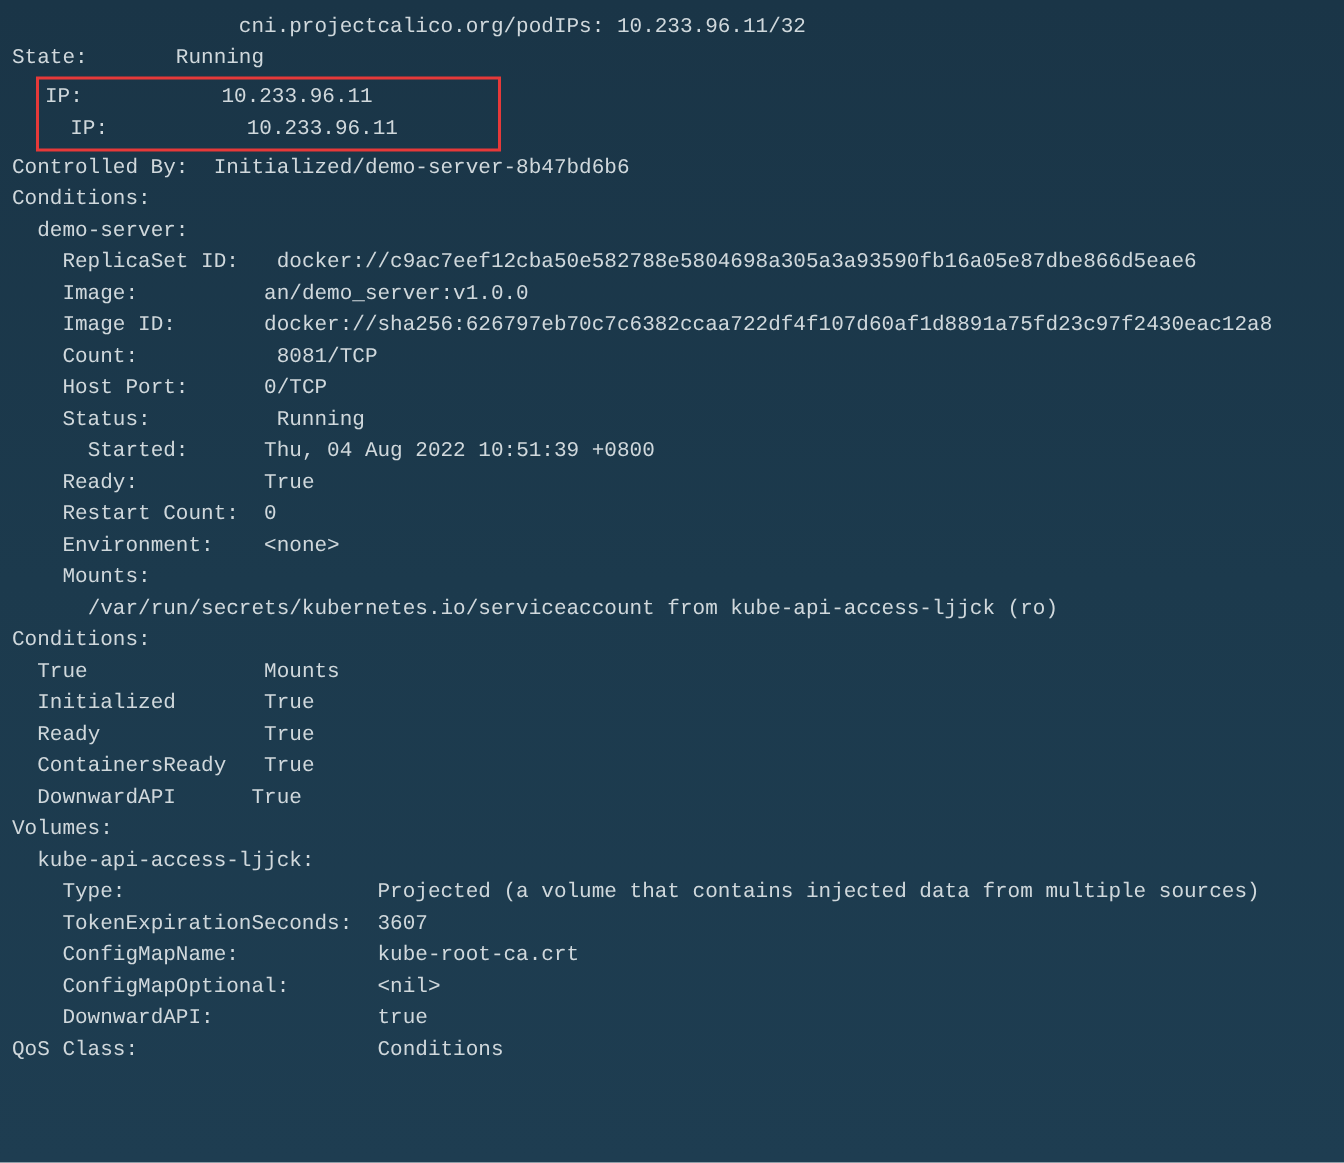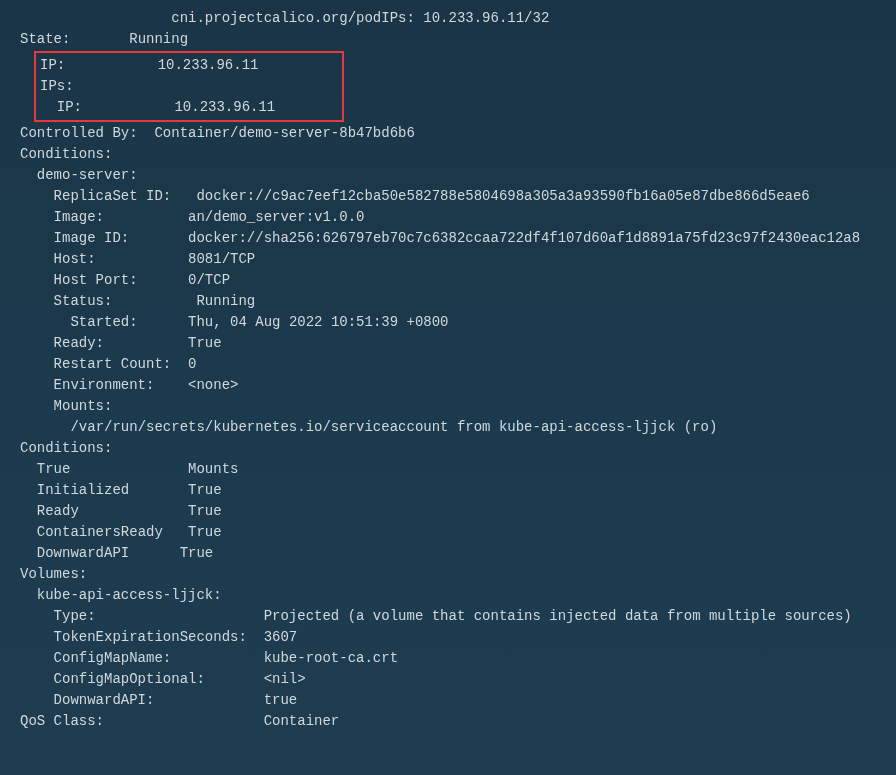--- a/index.html
+++ b/index.html
@@ -13,54 +13,53 @@
       font-family: 'Courier New', monospace;
       font-size: 14px;
       line-height: 1.5;
       padding: 8px 0;
       width: 896px;
       height: 775px;
       overflow: hidden;
     }
     .line {
       white-space: pre;
-      padding: 0 20px;
+      padding: 0 8px;
     }
     .highlight-box {
       border: 2px solid #e63939;
       padding: 2px 0;
-      margin: 1px 34px;
+      margin: 1px 24px;
       display: inline-block;
       min-width: 310px;
     }
     .highlight-box .line {
       padding: 0 4px;
     }
   </style>
 </head>
 <body>
 
 
 
 <div class="line">                  <span>cni.projectcalico.org/podIPs:</span> <span>10.233.96.11/32</span></div>
 <div class="line"><span>State:</span>       <span>Running</span></div>
 
 <div class="highlight-box">
 <div class="line"><span>IP:</span>           <span>10.233.96.11</span></div>
-<div class="line"><span>IPs:</span></div>
 <div class="line">  <span>IP:</span>           <span>10.233.96.11</span></div>
 </div>
 
-<div class="line"><span>Controlled By:</span>  <span>Container/demo-server-8b47bd6b6</span></div>
+<div class="line"><span>Controlled By:</span>  <span>Initialized/demo-server-8b47bd6b6</span></div>
 <div class="line"><span>Conditions:</span></div>
 <div class="line">  <span>demo-server:</span></div>
 <div class="line">    <span>ReplicaSet ID:</span>   <span>docker://c9ac7eef12cba50e582788e5804698a305a3a93590fb16a05e87dbe866d5eae6</span></div>
 <div class="line">    <span>Image:</span>          <span>an/demo_server:v1.0.0</span></div>
 <div class="line">    <span>Image ID:</span>       <span>docker://sha256:626797eb70c7c6382ccaa722df4f107d60af1d8891a75fd23c97f2430eac12a8</span></div>
-<div class="line">    <span>Host:</span>           <span>8081/TCP</span></div>
+<div class="line">    <span>Count:</span>           <span>8081/TCP</span></div>
 <div class="line">    <span>Host Port:</span>      <span>0/TCP</span></div>
 <div class="line">    <span>Status:</span>          <span>Running</span></div>
 <div class="line">      <span>Started:</span>      <span>Thu, 04 Aug 2022 10:51:39 +0800</span></div>
 <div class="line">    <span>Ready:</span>          <span>True</span></div>
 <div class="line">    <span>Restart Count:</span>  <span>0</span></div>
 <div class="line">    <span>Environment:</span>    <span>&lt;none&gt;</span></div>
 <div class="line">    <span>Mounts:</span></div>
 <div class="line">      <span>/var/run/secrets/kubernetes.io/serviceaccount from kube-api-access-ljjck (ro)</span></div>
 <div class="line"><span>Conditions:</span></div>
 <div class="line">  <span>True</span>              <span>Mounts</span></div>
@@ -68,16 +67,16 @@
 <div class="line">  <span>Ready</span>             <span>True</span></div>
 <div class="line">  <span>ContainersReady</span>   <span>True</span></div>
 <div class="line">  <span>DownwardAPI</span>      <span>True</span></div>
 <div class="line"><span>Volumes:</span></div>
 <div class="line">  <span>kube-api-access-ljjck:</span></div>
 <div class="line">    <span>Type:</span>                    <span>Projected (a volume that contains injected data from multiple sources)</span></div>
 <div class="line">    <span>TokenExpirationSeconds:</span>  <span>3607</span></div>
 <div class="line">    <span>ConfigMapName:</span>           <span>kube-root-ca.crt</span></div>
 <div class="line">    <span>ConfigMapOptional:</span>       <span>&lt;nil&gt;</span></div>
 <div class="line">    <span>DownwardAPI:</span>             <span>true</span></div>
-<div class="line"><span>QoS Class:</span>                   <span>Container</span></div>
+<div class="line"><span>QoS Class:</span>                   <span>Conditions</span></div>
 
 
 
 
 </body></html>

